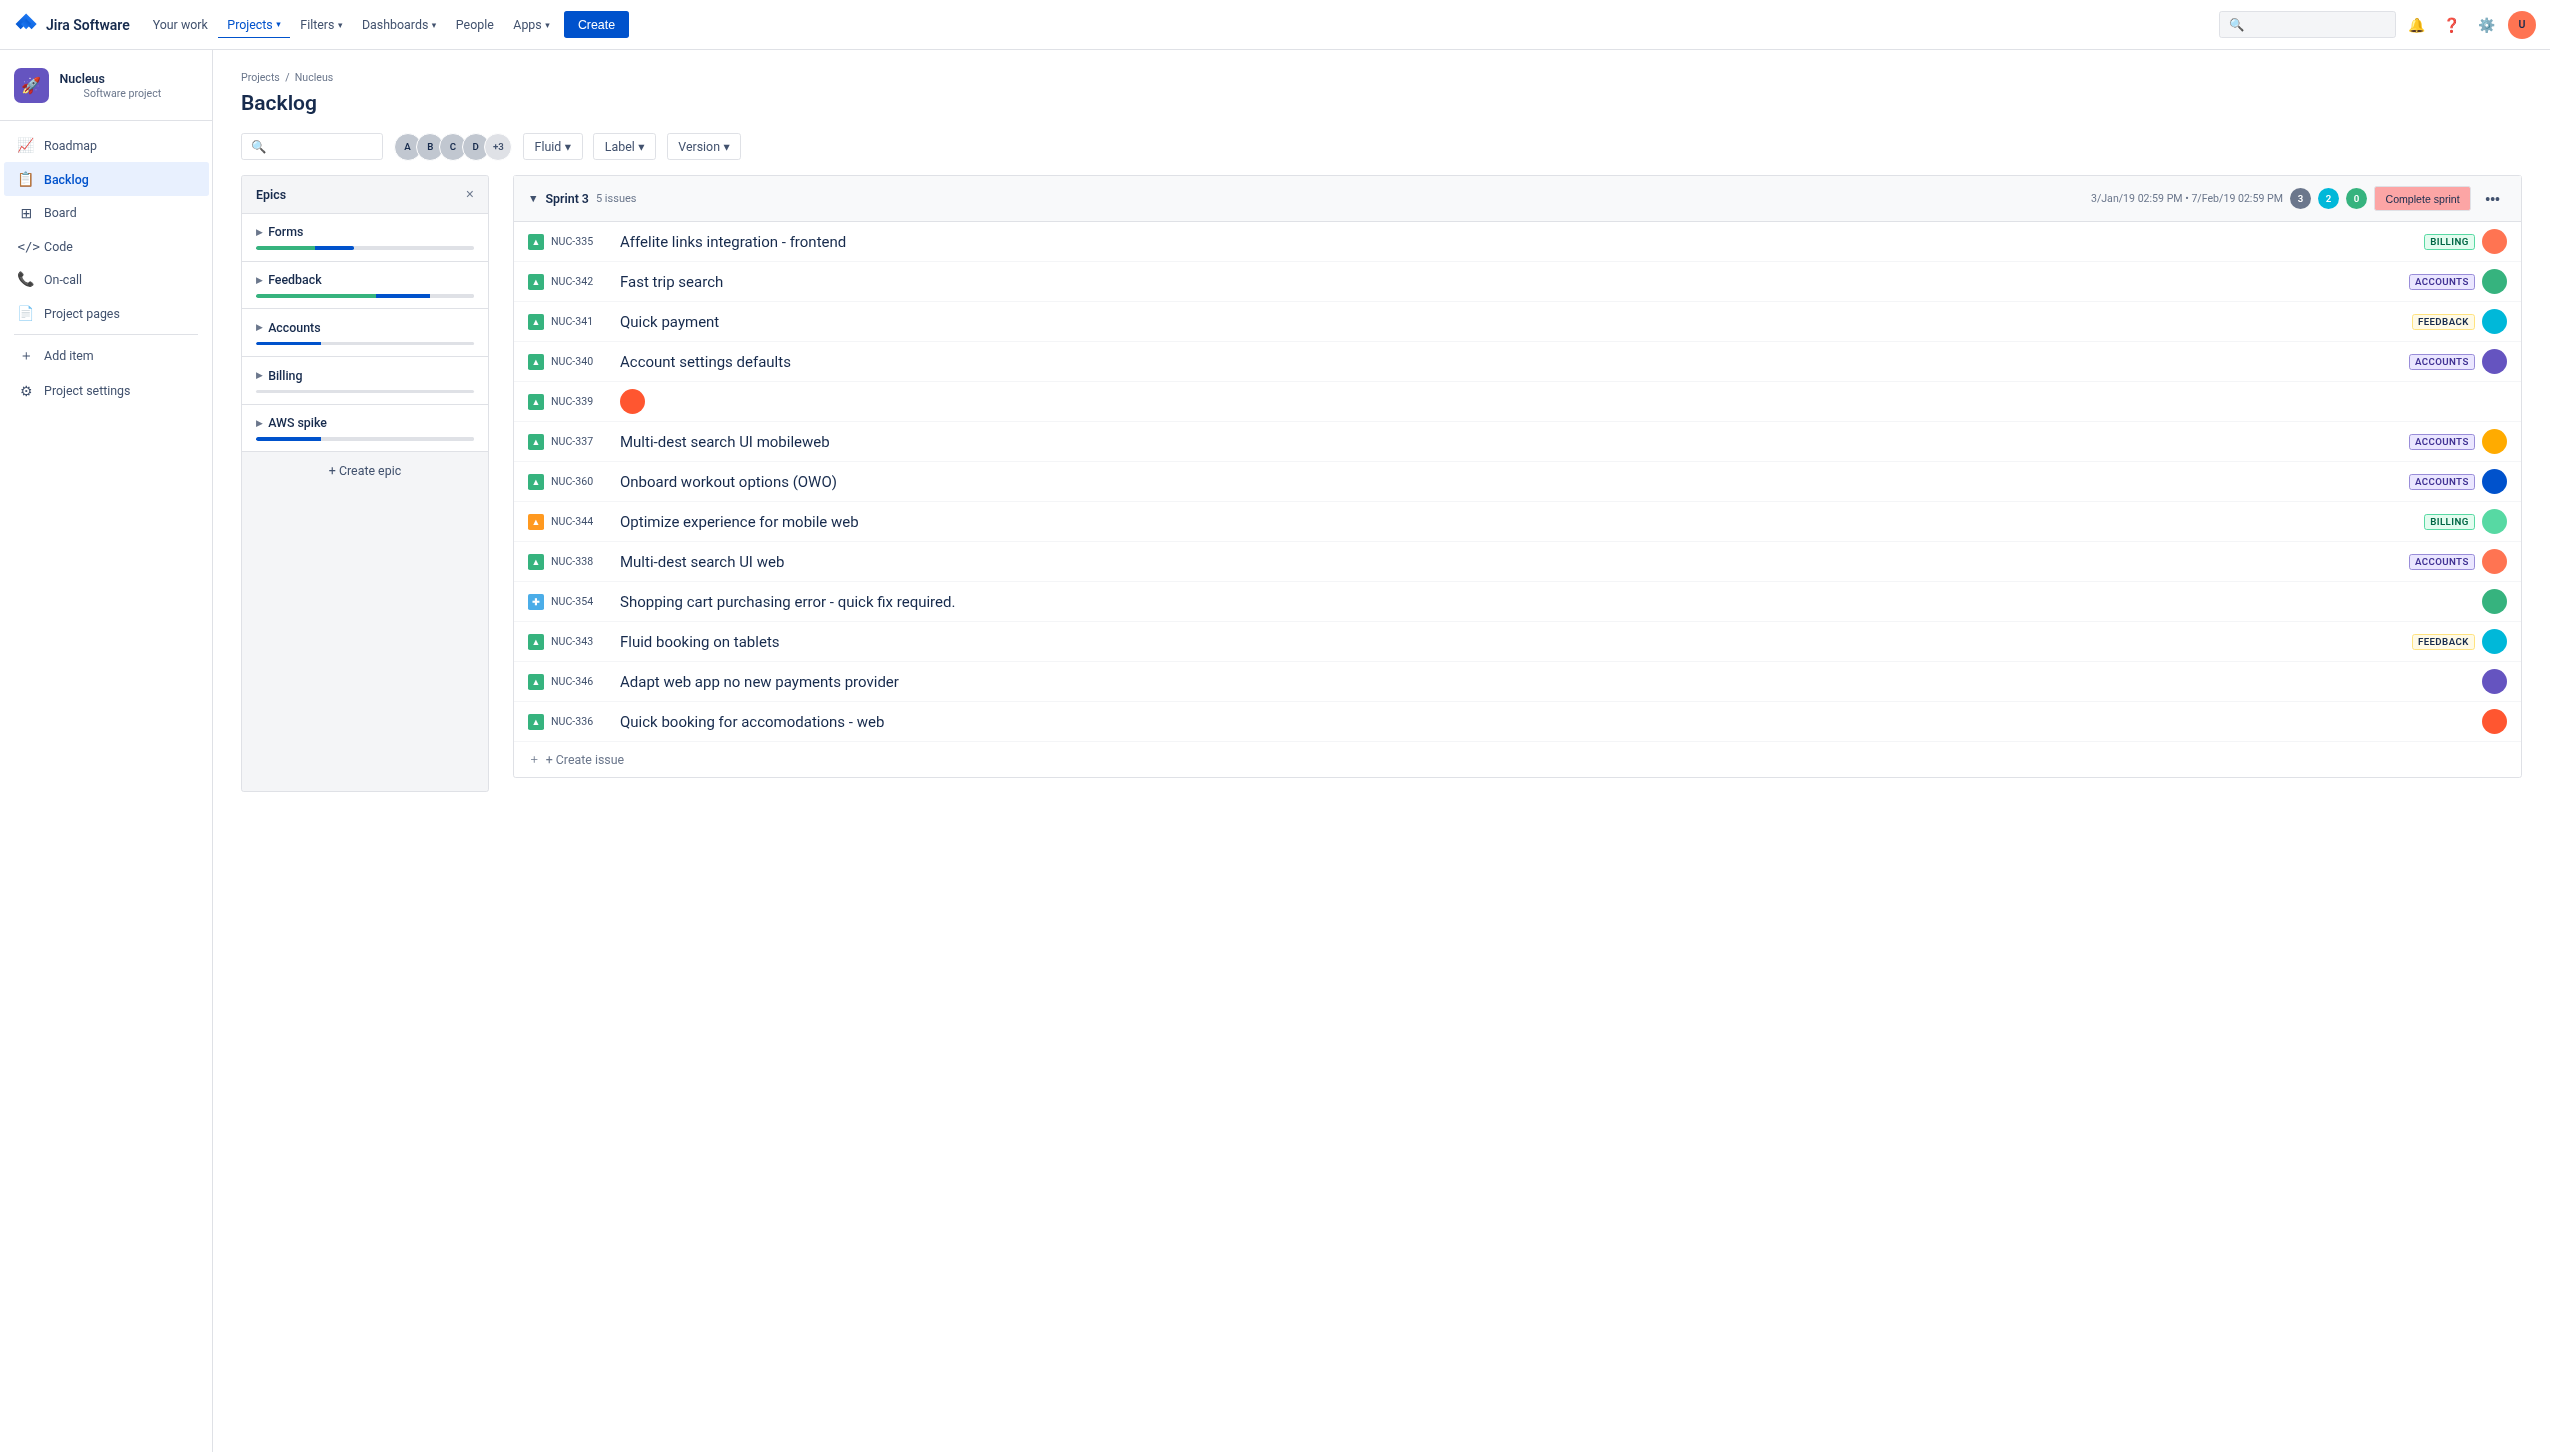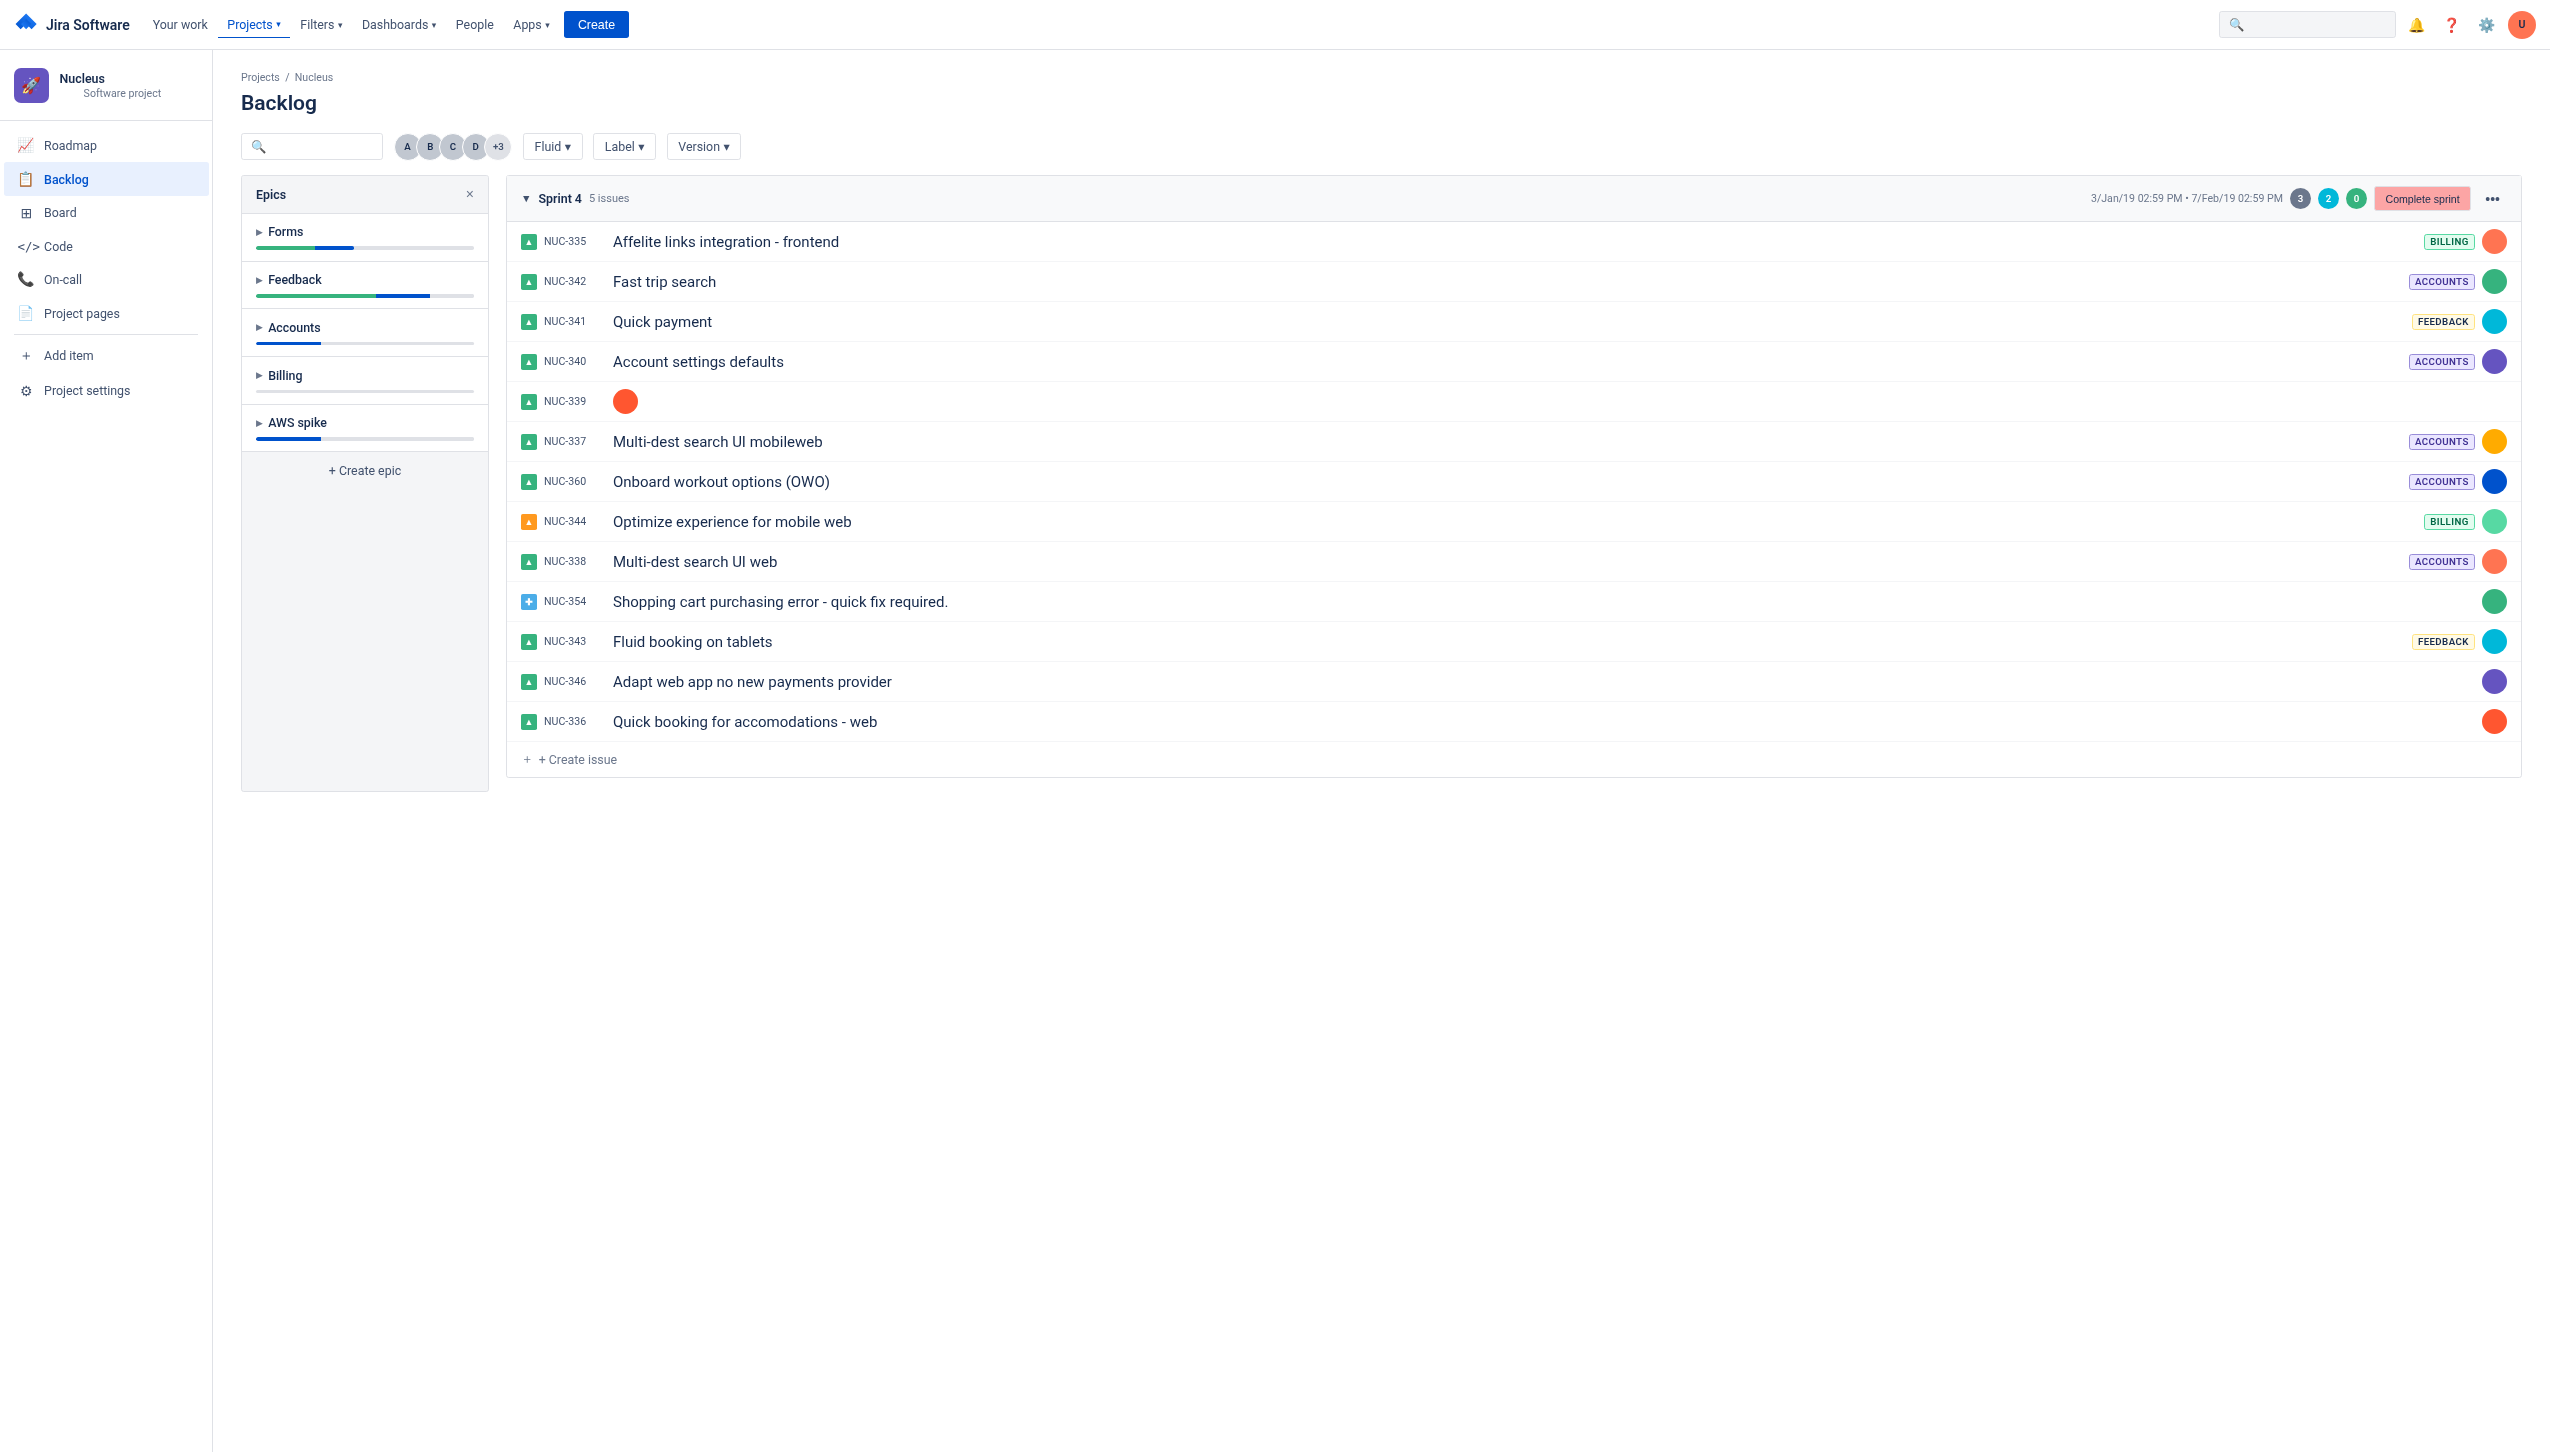--- a/index.html
+++ b/index.html
@@ -95,21 +95,21 @@
       width: 28px; height: 28px; border-radius: 50%; border: 1.8px solid #fff;
       margin-left: -5.3px; background: #dfe1e6; display: flex; align-items: center; justify-content: center;
       font-size: 9.7px; font-weight: 600; color: #42526e; cursor: pointer;
     }
     .filter-btn {
       display: flex; align-items: center; gap: 3.5px; padding: 5.3px 10.6px; border: 0.9px solid #dfe1e6;
       border-radius: 2.7px; background: #fff; cursor: pointer; font-size: 12.4px; color: #42526e;
     }
 
     
-    .two-col { display: flex; gap: 17px; justify-content: space-between; }
+    .two-col { display: flex; gap: 24px; justify-content: space-between; }
 
     
     .epics-panel {
       width: 248px; flex-shrink: 0; border: 0.9px solid #dfe1e6; border-radius: 2.7px;
       background: #f4f5f7; padding: 0; overflow: hidden;
     }
     .epics-panel-header {
       display: flex; align-items: center; justify-content: space-between;
       padding: 10.6px 14px; background: #f4f5f7; border-bottom: 0.9px solid #dfe1e6;
     }
@@ -414,21 +414,21 @@
           </div>
 
           <div class="create-epic-btn">+ Create epic</div>
         </div>
 
         <div class="backlog-content">
           <div class="sprint-section">
 
             <div class="sprint-header">
               <span class="sprint-chevron">▼</span>
-              <span class="sprint-name">Sprint 4</span>
+              <span class="sprint-name">Sprint 3</span>
               <span class="sprint-count">5 issues</span>
               <div class="sprint-header-right">
                 <span class="sprint-dates">3/Jan/19 02:59 PM • 7/Feb/19 02:59 PM</span>
                 <div class="sprint-badge" style="background:#6b778c;">3</div>
                 <div class="sprint-badge badge-teal">2</div>
                 <div class="sprint-badge badge-green">0</div>
                 <button class="complete-sprint-btn">Complete sprint</button>
                 <button class="sprint-more">•••</button>
               </div>
             </div>

